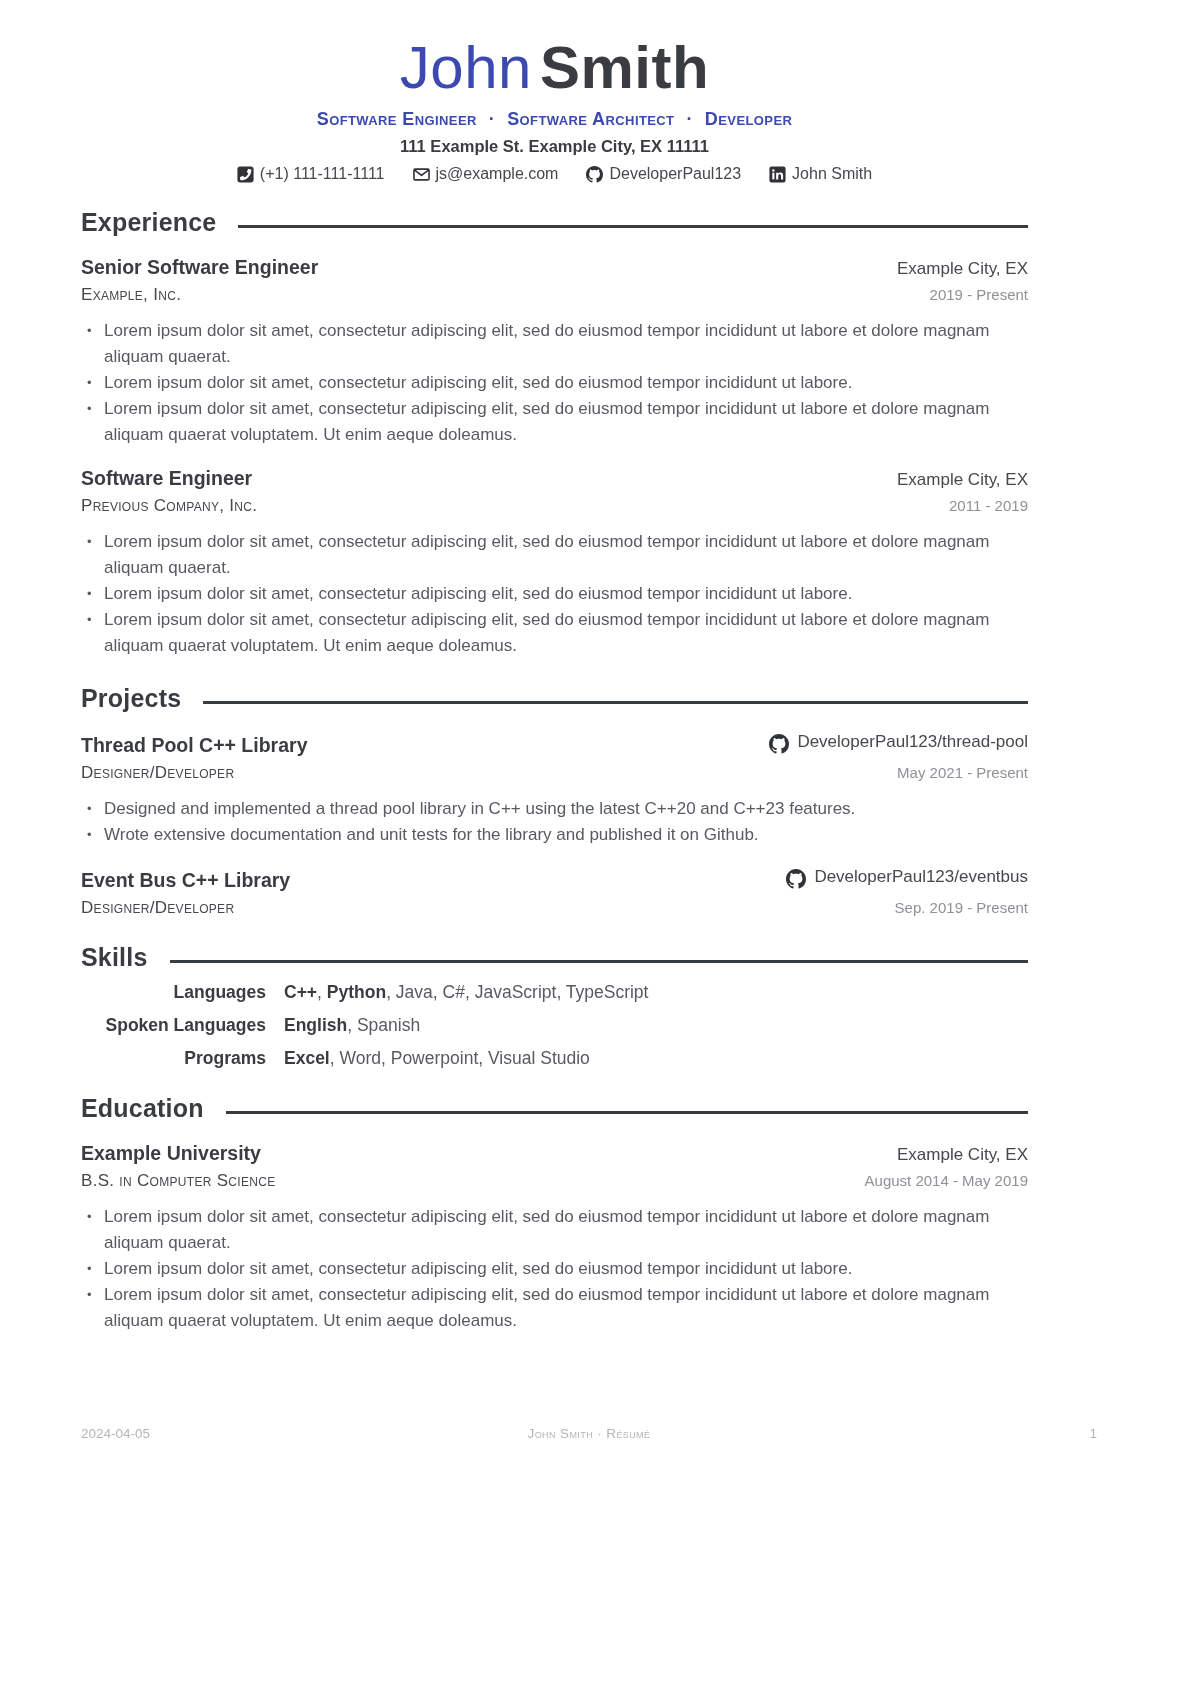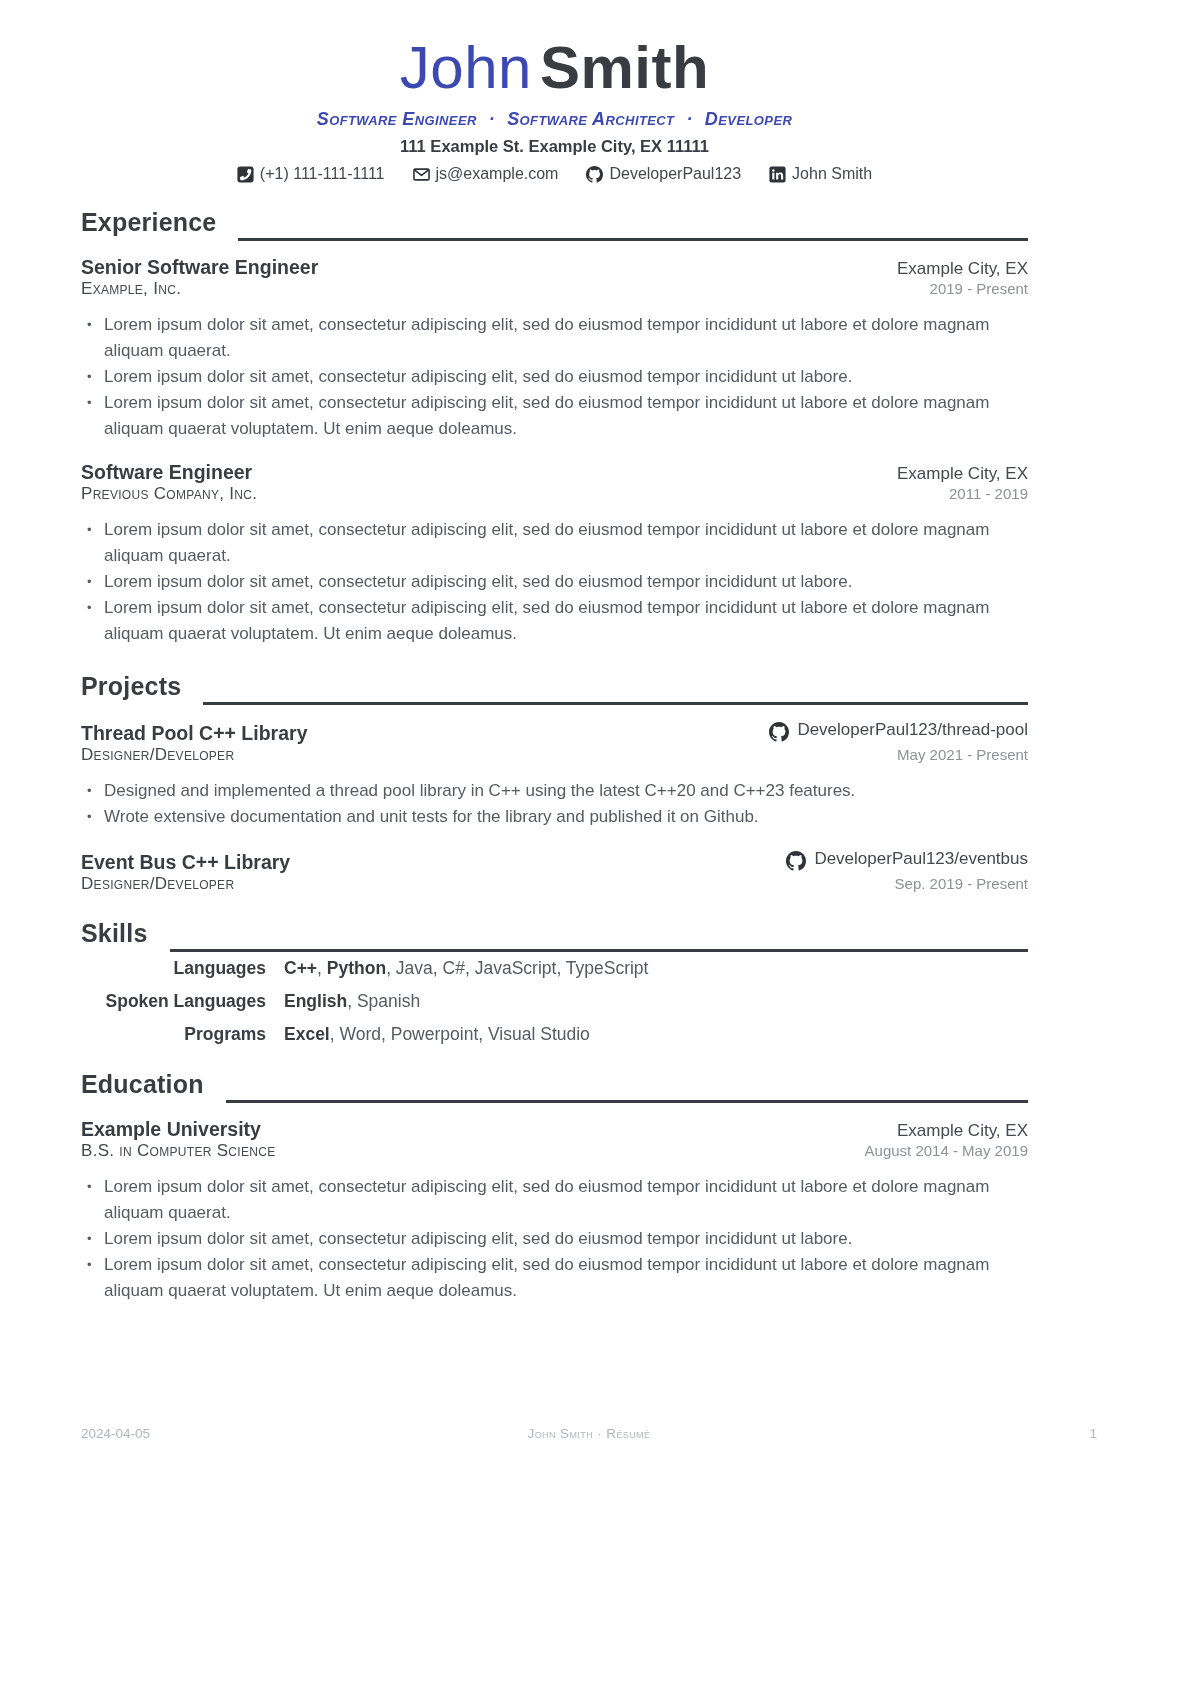--- a/index.html
+++ b/index.html
@@ -10,40 +10,40 @@
     font-family: "Liberation Sans", "DejaVu Sans", sans-serif;
     padding: 36px 163px 0 81px; overflow: hidden; margin: 0 auto;
     color: var(--ink);
   }
   
   .hdr { text-align: center; }
   .name { font-size: 60px; line-height: 1.05; font-weight: 400; letter-spacing: .5px; color: var(--ink); }
   .name .first { color: var(--accent); font-weight: 200; }
   .name .last  { font-weight: 700; margin-left: 8px; }
   .tagline { margin-top: 10px; font-variant: small-caps; color: var(--accent);
-             font-size: 18px; font-weight: 600; letter-spacing: .4px; font-style: italic; }
+             font-size: 18px; font-weight: 600; letter-spacing: .4px; }
   .tag-sep { margin: 0 12px; font-weight: 700; }
   .address { margin-top: 7px; font-weight: 700; font-size: 16.5px; color: var(--ink); }
   .contact-row { margin-top: 9px; display: flex; justify-content: center; gap: 28px;
                  font-size: 16px; color: var(--sub); align-items: center; }
   .contact-item { display: inline-flex; align-items: center; gap: 6px; }
   .cicon { display: inline-flex; width: 17px; height: 17px; }
   .cicon svg { width: 100%; height: 100%; }
   
   .sec { margin-top: 25px; }
-  .sec-head { display: flex; align-items: flex-end; gap: 8px; }
+  .sec-head { display: flex; align-items: center; gap: 8px; }
   .sec-title { font-size: 25px; font-weight: 700; color: var(--ink); letter-spacing: .2px; }
   .sec-rule { flex: 1; height: 3px; background: var(--ink); margin-left: 14px; transform: translateY(4px); }
   .entry { margin-top: 19px; }
   .erow { display: flex; justify-content: space-between; align-items: baseline; }
   .etitle { font-size: 19.5px; font-weight: 700; color: var(--ink); }
   .eright { font-size: 17px; color: var(--sub); display: inline-flex; align-items: center; gap: 8px; }
   .gicon { width: 20px; height: 20px; display: inline-flex; position: relative; top: 2px; }
   .gicon svg { width: 100%; height: 100%; }
-  .erow.sub { }
+  .erow.sub { margin-top: 6px; }
   .esub { font-variant: small-caps; font-size: 17px; color: var(--sub); letter-spacing: .3px; }
   .edates { font-size: 15px; color: var(--muted); }
   .bullets { list-style: none; margin-top: 13px; padding-left: 6px; }
   .bullet { font-size: 17px; line-height: 26px; color: var(--body); padding-left: 17px; position: relative; }
   .bullet::before { content: "•"; position: absolute; left: 0; top: 0; color: var(--body);
                     font-size: 13px; line-height: 26px; }
   
   .skill-rows { margin-top: 10px; }
   .skill-row { display: flex; margin-bottom: 12px; align-items: baseline; }
   .skill-label { flex: 0 0 185px; width: 185px; text-align: right; font-weight: 700;

